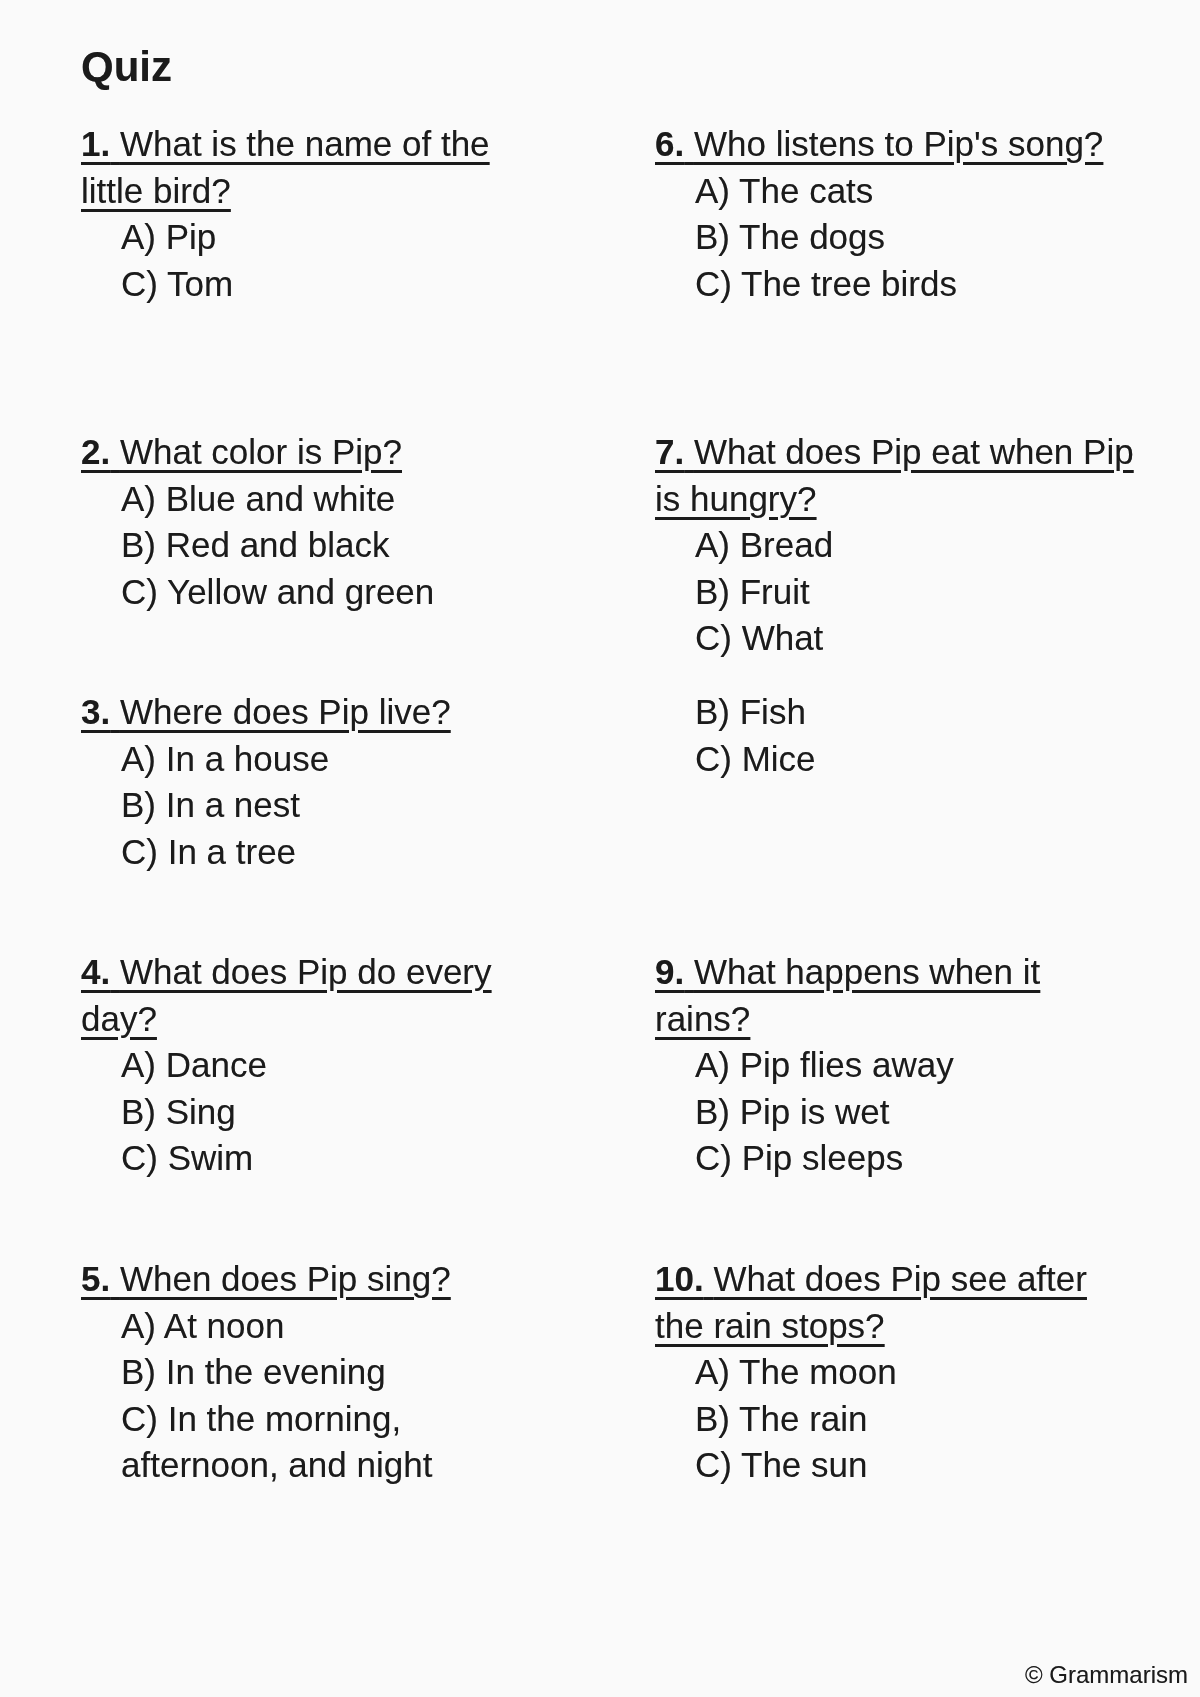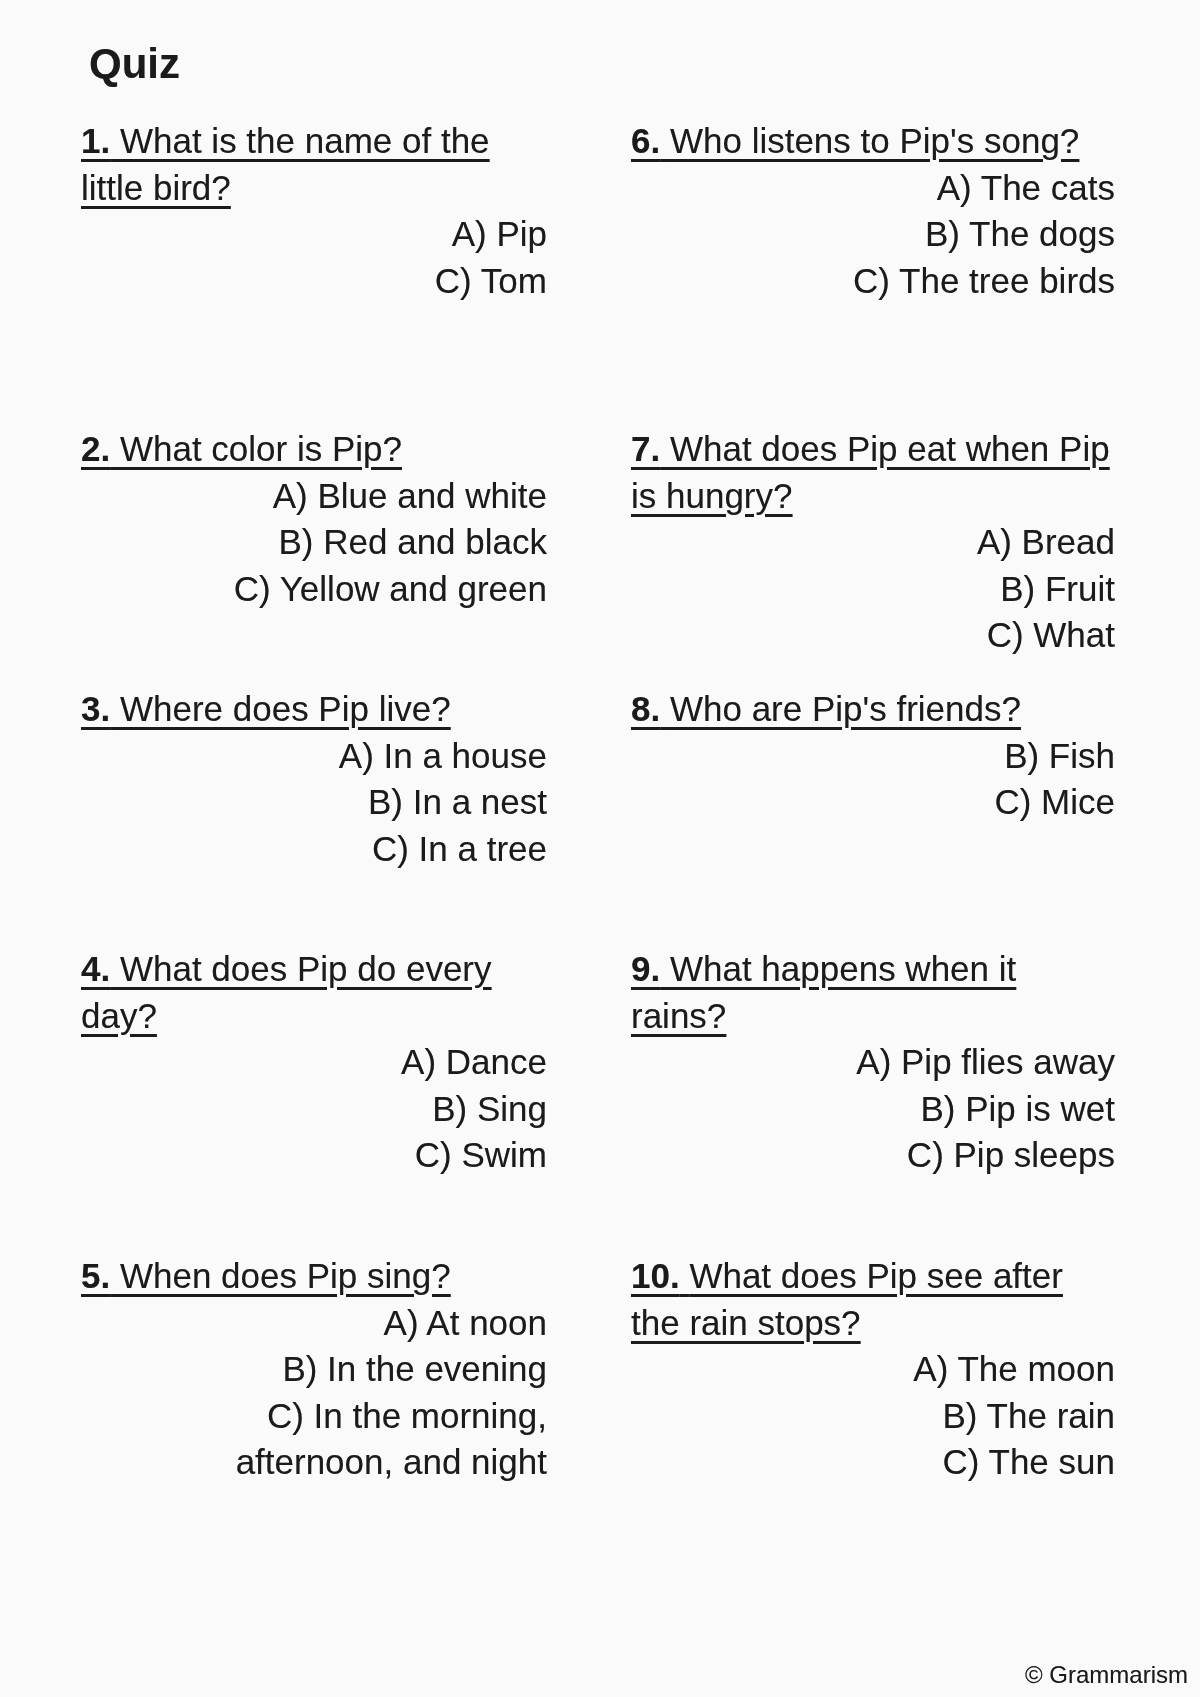--- a/index.html
+++ b/index.html
@@ -11,32 +11,32 @@
     height: 1697px;
     position: relative;
     background: #fafafa;
     color: #1b1b1b;
     font-family: "Liberation Sans", sans-serif;
     overflow: hidden;
     box-sizing: border-box;
     text-shadow: 0 0 0.6px rgba(20,20,20,0.35);
   }
   .page-title {
-    margin: 8px;
-    padding: 30px 0 0 81px;
+    margin: 0;
+    padding: 41px 0 0 81px;
     font-size: 42px;
     line-height: 52px;
     font-weight: bold;
   }
   .quiz-grid {
     margin: 28px 0 0 81px;
     width: 1030px;
     display: grid;
     grid-template-columns: 466px 484px;
-    column-gap: 84px;
+    column-gap: 108px;
     grid-template-rows: 308px 260px 260px 307px auto;
     grid-auto-flow: column;
   }
   .question {
     align-self: start;
   }
   .q-title {
     margin: 0;
     font-size: 35px;
     line-height: 46.5px;
@@ -47,21 +47,20 @@
   }
   .q-num {
     font-weight: bold;
   }
   .options {
     list-style: none;
     margin: 0;
     padding: 0 0 0 40px;
     font-size: 35px;
     line-height: 46.5px;
-    text-align: right;
   }
   .copyright {
     position: absolute;
     top: 1660px;
     right: 12px;
     font-size: 24px;
     line-height: 30px;
   }
 </style>
 </head>
@@ -127,21 +126,20 @@
   <section class="question">
     <h2 class="q-title"><strong class="q-num">7.</strong> <span>What does Pip eat when Pip is hungry?</span></h2>
     <ul class="options">
       <li>A) Bread</li>
       <li>B) Fruit</li>
       <li>C) What</li>
     </ul>
   </section>
 
   <section class="question">
-    <h2 class="q-title"><strong class="q-num">8.</strong> <span>Who are Pip's friends?</span></h2>
     <ul class="options">
       <li>B) Fish</li>
       <li>C) Mice</li>
     </ul>
   </section>
 
   <section class="question">
     <h2 class="q-title"><strong class="q-num">9.</strong> <span>What happens when it rains?</span></h2>
     <ul class="options">
       <li>A) Pip flies away</li>

